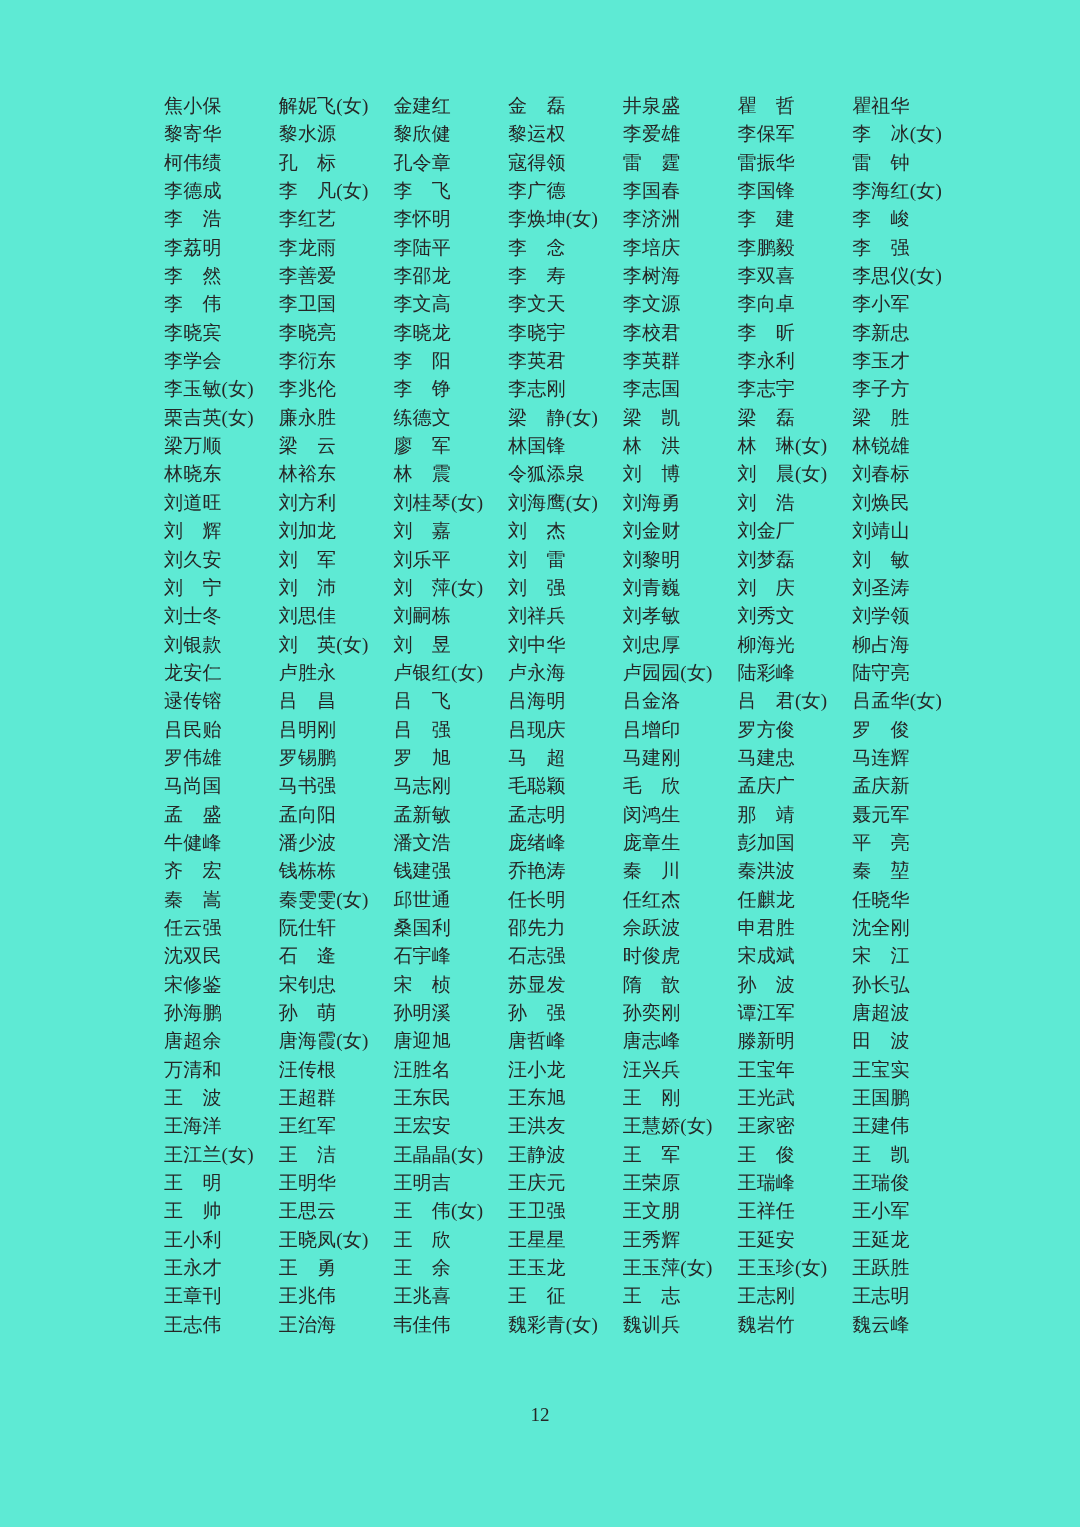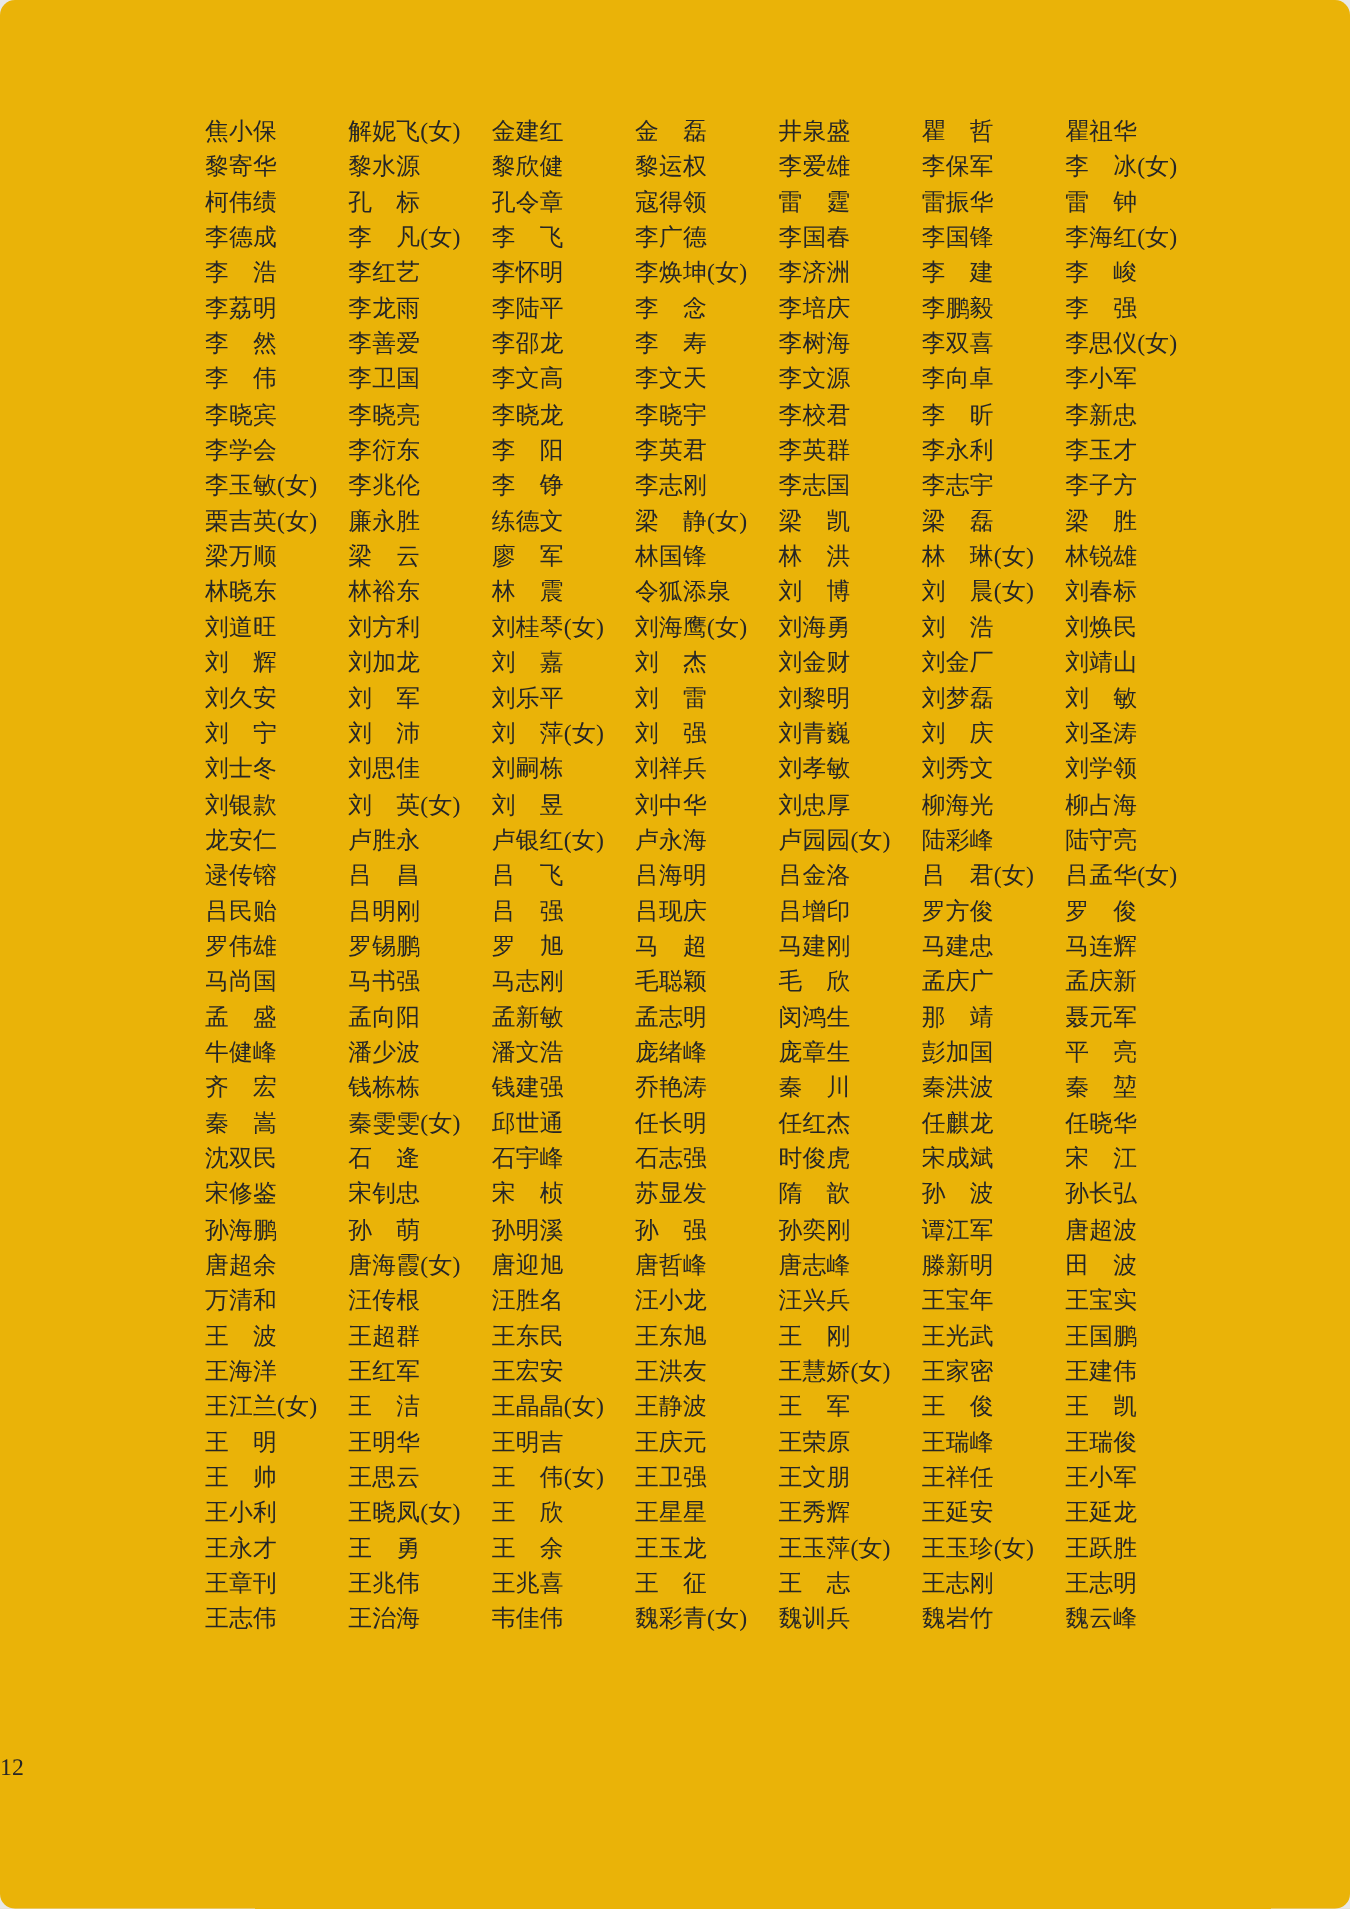--- a/index.html
+++ b/index.html
@@ -4,26 +4,25 @@
 <style>
   html, body {
     margin: 0;
     padding: 0;
     background: #e8e8e8;
   }
   .page {
     position: relative;
     width: 1080px;
     height: 1527px;
-    background: #eab308;
+    background: #5eead4;
     margin: 0 auto;
     font-family: "Liberation Serif", "DejaVu Serif", serif;
     color: #262626;
     overflow: hidden;
-    border-radius: 12px;
   }
   .name-list {
     position: absolute;
     left: 164px;
     top: 92px;
     width: 810px;
   }
   .name-row {
     display: flex;
     height: 28.35px;
@@ -36,21 +35,21 @@
     line-height: 28.35px;
     white-space: nowrap;
     overflow: visible;
     letter-spacing: 0.2px;
   }
   .page-footer {
     position: absolute;
     left: 0;
     right: 0;
     top: 1404px;
-    text-align: left;
+    text-align: center;
     font-size: 19px;
     color: #262626;
   }
 </style>
 </head>
 <body>
 
 <div class="page">
   <div class="name-list">
       <div class="name-row">
@@ -308,20 +307,29 @@
       <div class="name-row">
         <span class="name-cell">秦　嵩</span>
         <span class="name-cell">秦雯雯(女)</span>
         <span class="name-cell">邱世通</span>
         <span class="name-cell">任长明</span>
         <span class="name-cell">任红杰</span>
         <span class="name-cell">任麒龙</span>
         <span class="name-cell">任晓华</span>
       </div>
       <div class="name-row">
+        <span class="name-cell">任云强</span>
+        <span class="name-cell">阮仕轩</span>
+        <span class="name-cell">桑国利</span>
+        <span class="name-cell">邵先力</span>
+        <span class="name-cell">佘跃波</span>
+        <span class="name-cell">申君胜</span>
+        <span class="name-cell">沈全刚</span>
+      </div>
+      <div class="name-row">
         <span class="name-cell">沈双民</span>
         <span class="name-cell">石　逄</span>
         <span class="name-cell">石宇峰</span>
         <span class="name-cell">石志强</span>
         <span class="name-cell">时俊虎</span>
         <span class="name-cell">宋成斌</span>
         <span class="name-cell">宋　江</span>
       </div>
       <div class="name-row">
         <span class="name-cell">宋修鉴</span>

